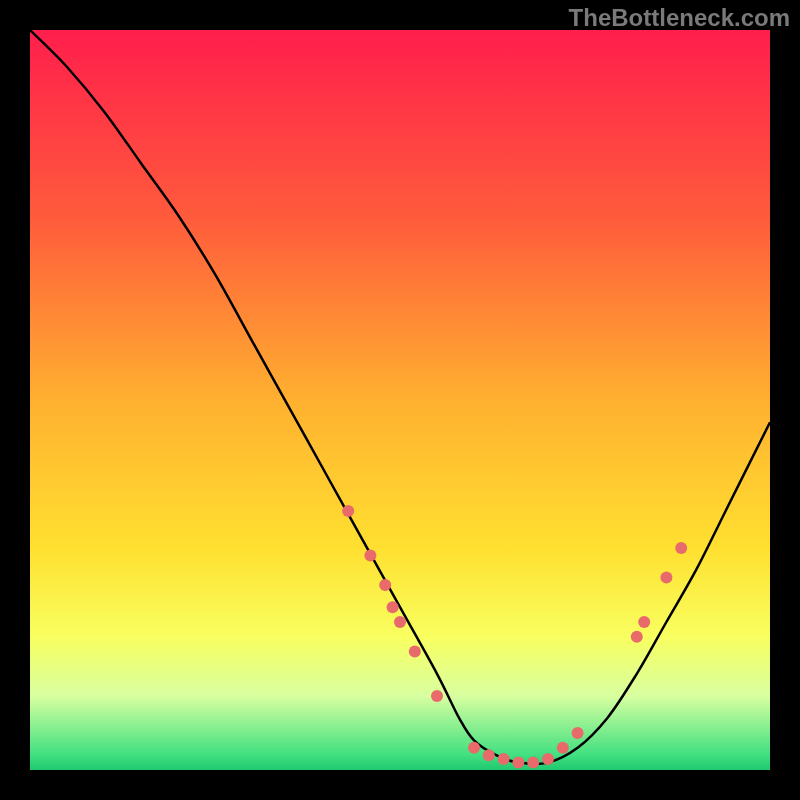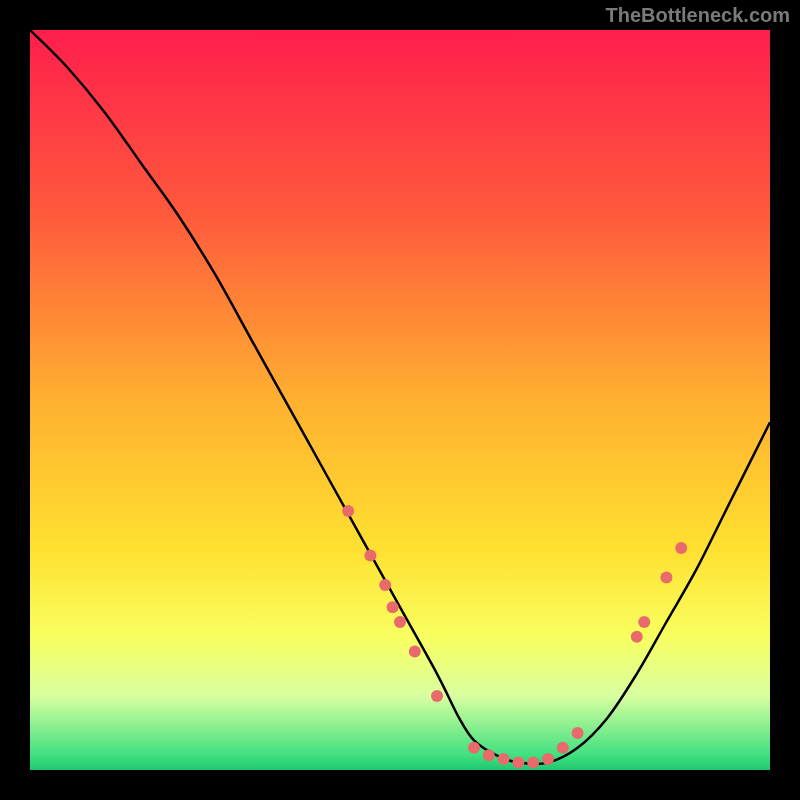--- a/index.html
+++ b/index.html
@@ -1,17 +1,17 @@
 <!DOCTYPE html>
 <html><head>
 <meta charset="utf-8">
 <style>
   * { margin: 0; padding: 0; box-sizing: border-box; }
   body { width: 800px; height: 800px; background: #000; position: relative; font-family: Arial, sans-serif; }
-  .attribution { position: absolute; top: 4px; right: 10px; color: #7a7a7a; font-size: 20px; font-weight: bold; z-index: 10; }
+  .attribution { position: absolute; top: 4px; right: 10px; color: #7a7a7a; font-size: 24px; font-weight: bold; z-index: 10; }
   .plot-area { position: absolute; top: 30px; left: 30px; width: 740px; height: 740px; }
   .gradient-bg { position: absolute; top: 0; left: 0; width: 100%; height: 100%; }
   svg.curve { position: absolute; top: 0; left: 0; width: 100%; height: 100%; }
 </style>
 </head>
 <body>
 
 <div class="attribution">TheBottleneck.com</div>
 
 <div class="plot-area">

